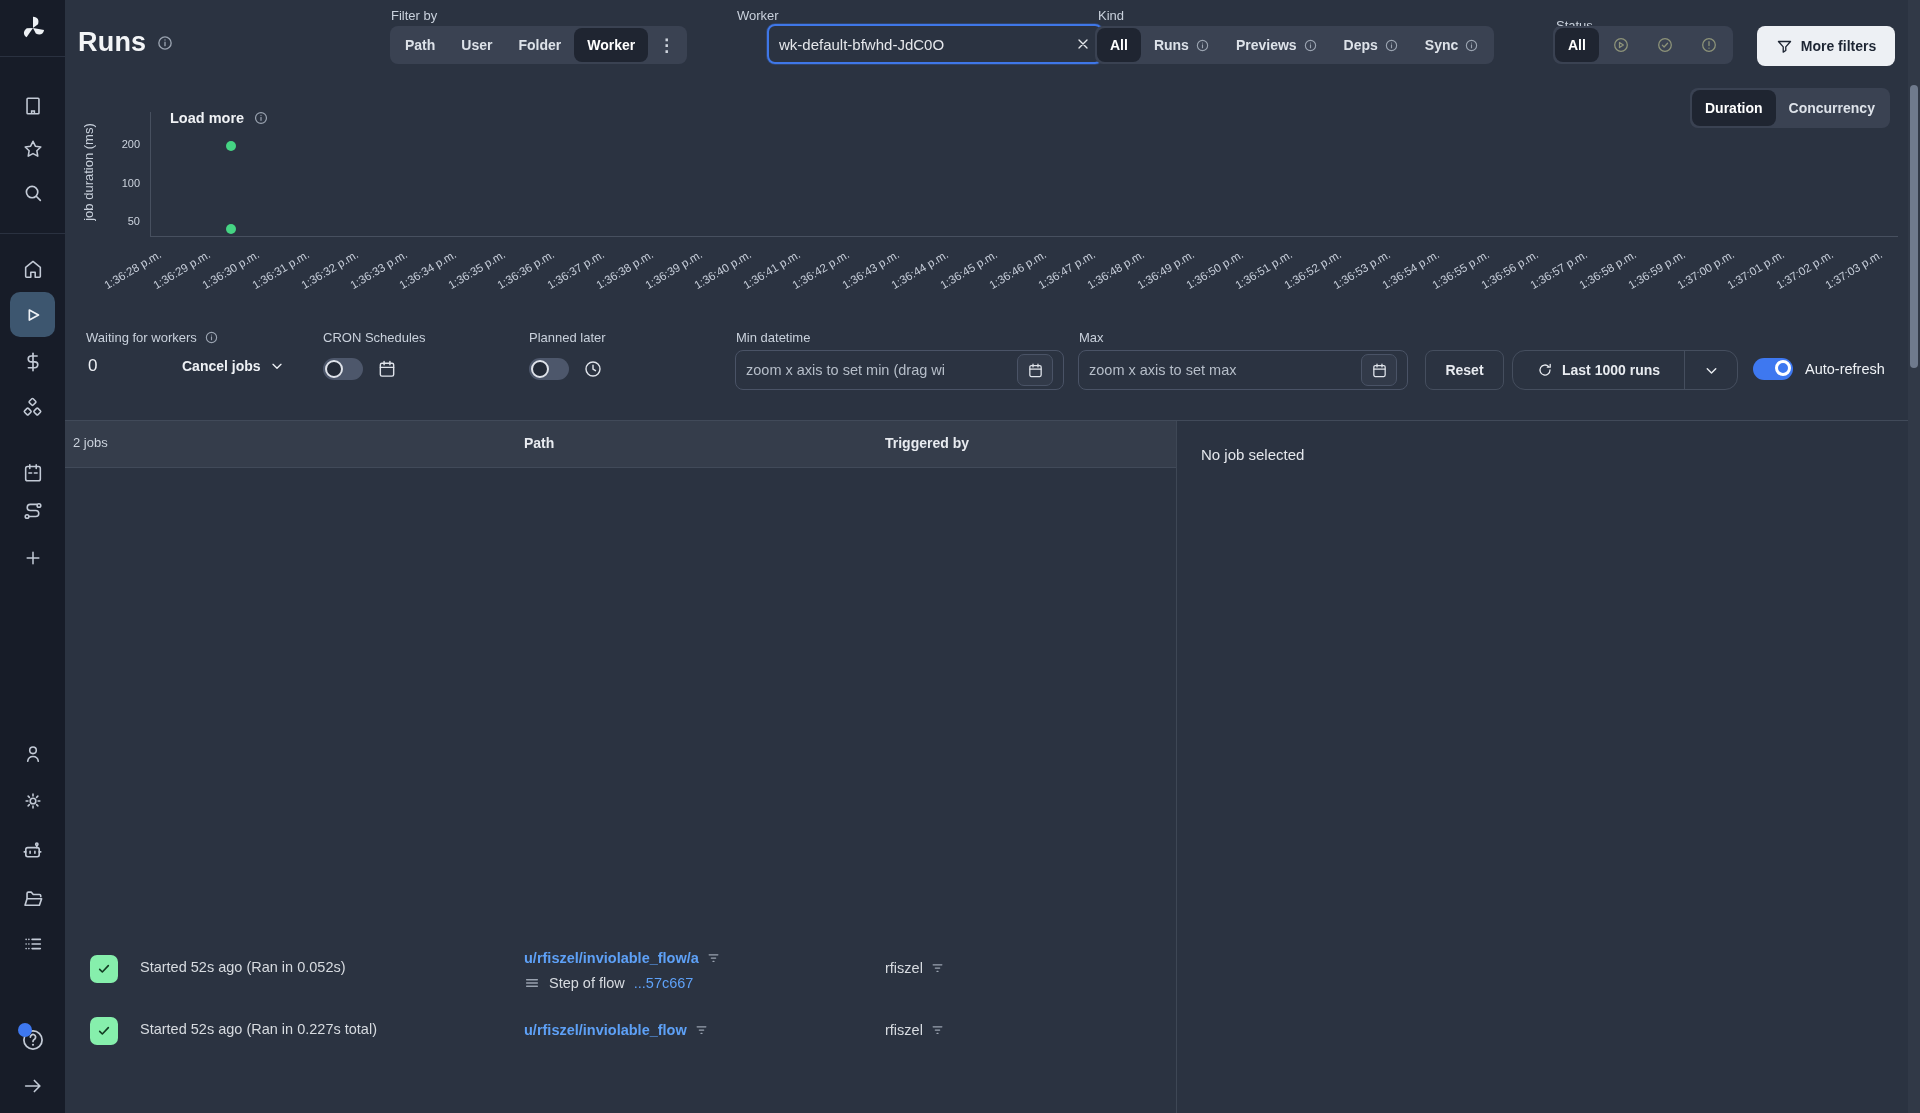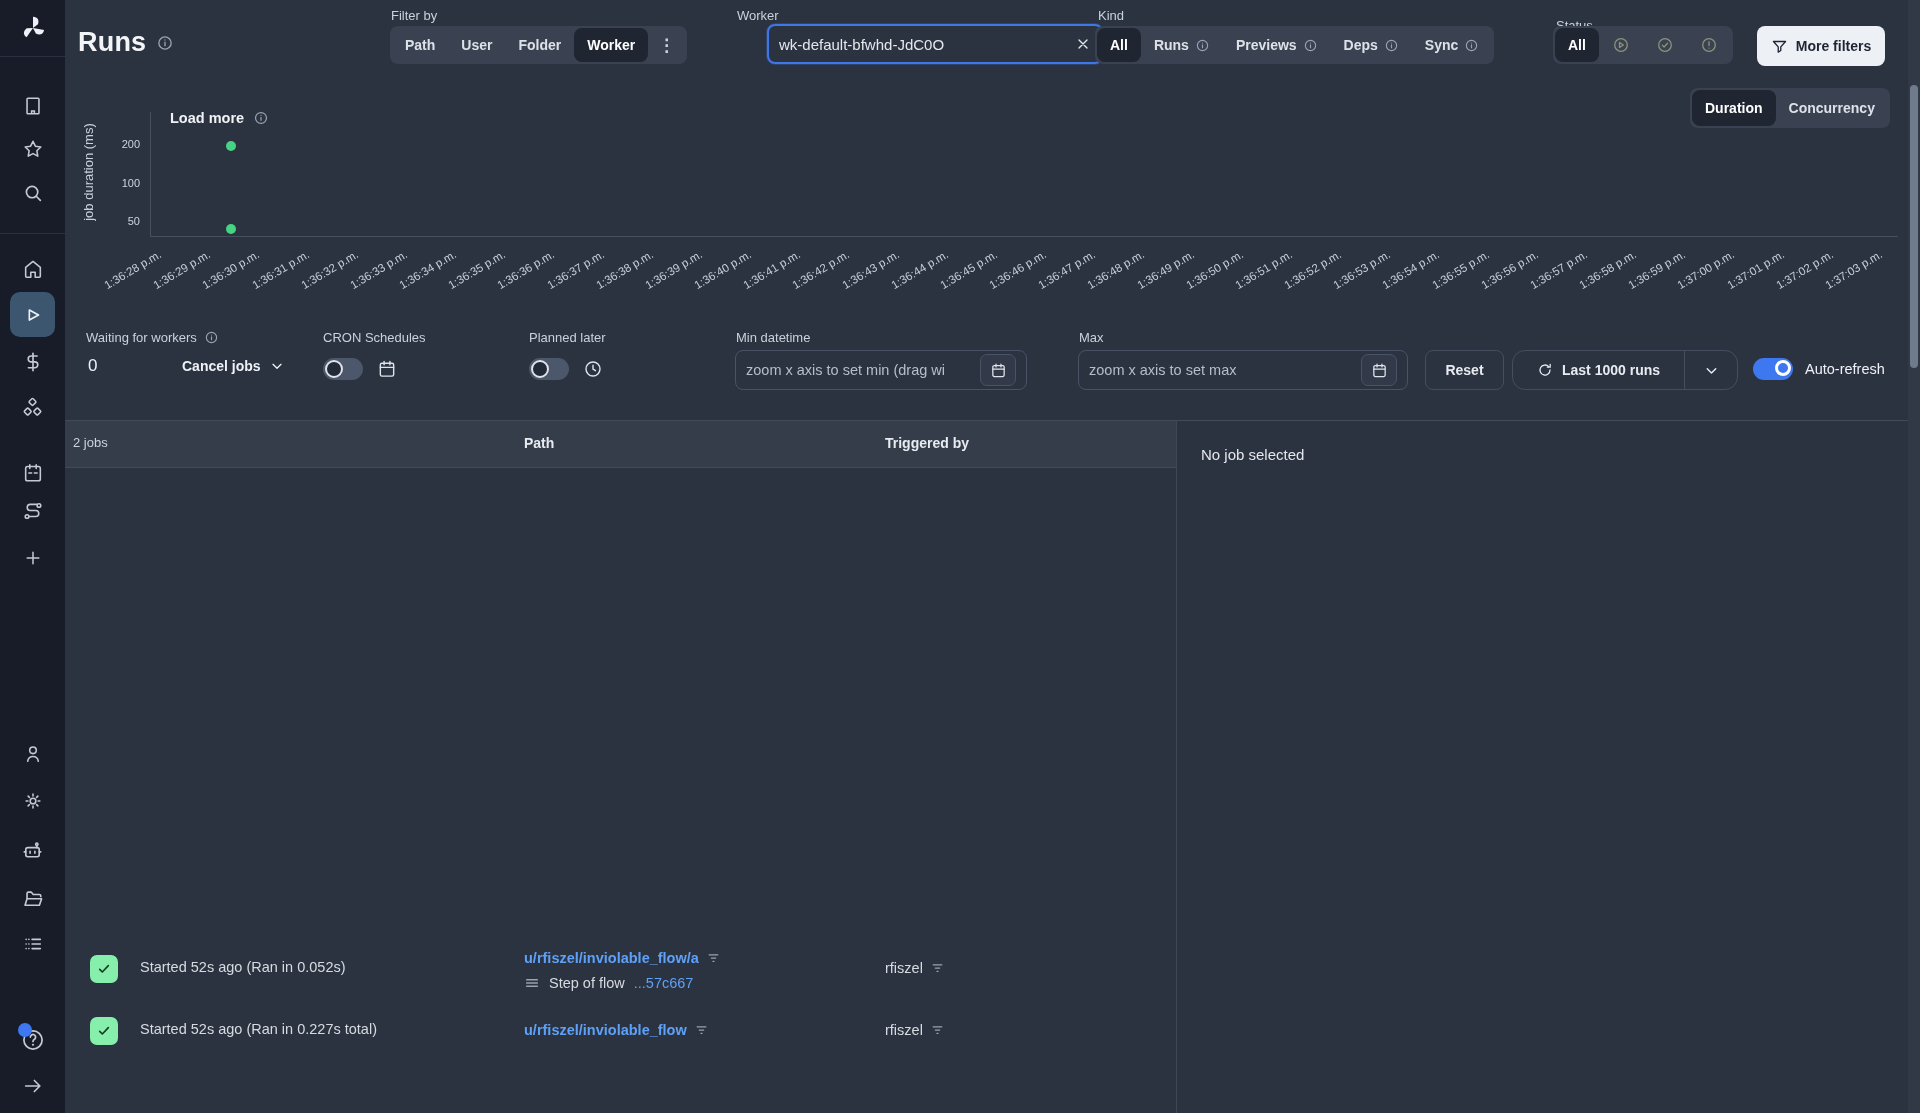--- a/index.html
+++ b/index.html
@@ -275,21 +275,21 @@
           </svg>
         </span>
       <span class="seg-it seg-icon-it">
           <svg width="18" height="18" viewBox="0 0 24 24" fill="none" stroke="#8d9379" stroke-width="1.7" stroke-linecap="round">
             <circle cx="12" cy="12" r="8.4"></circle>
             <path d="M12 7.6v5.2M12 16.2h.01"></path>
           </svg>
         </span>
     </div>
 
-    <button class="abs btn btn-light" style="left:1692px; top:26px; width:128px;">
+    <button class="abs btn btn-light" style="left:1692px; top:26px; width:138px;">
       <svg width="17" height="17" viewBox="0 0 24 24" fill="none" stroke="#1d2533" stroke-width="1.9" stroke-linejoin="round">
           <path d="M3.5 5h17l-6.7 7.6v5l-3.6 2.3v-7.3z"></path>
         </svg>
       <span>More filters</span>
     </button>
 
     <div class="abs seg" style="left:1625px; top:88px; height:40px;">
       <span class="seg-it sel" style="height:36px">Duration</span>
       <span class="seg-it" style="height:36px">Concurrency</span>
     </div>
@@ -387,21 +387,21 @@
       <span class="toggle">
           <span class="knob"></span>
         </span>
       <svg width="20" height="20" viewBox="0 0 24 24" fill="none" stroke="#dfe3ea" stroke-width="1.7" stroke-linecap="round">
           <circle cx="12" cy="12" r="8.4"></circle>
           <path d="M12 7.5V12l3 2"></path>
         </svg>
     </div>
 
     <div class="abs lbl" style="left:671px; top:330px;">Min datetime</div>
-    <div class="abs input" style="left:670px; top:350px; width:292px;">
+    <div class="abs input" style="left:670px; top:350px; width:329px;">
       <span class="ph">zoom x axis to set min (drag wi</span>
       <span class="cal-btn">
           <svg width="17" height="17" viewBox="0 0 24 24" fill="none" stroke="#dfe3ea" stroke-width="1.8" stroke-linecap="round">
             <rect x="4" y="5" width="16" height="15.5" rx="2"></rect>
             <path d="M8.5 3v4M15.5 3v4M4 10h16"></path>
           </svg>
         </span>
     </div>
 
     <div class="abs lbl" style="left:1014px; top:330px;">Max</div>

